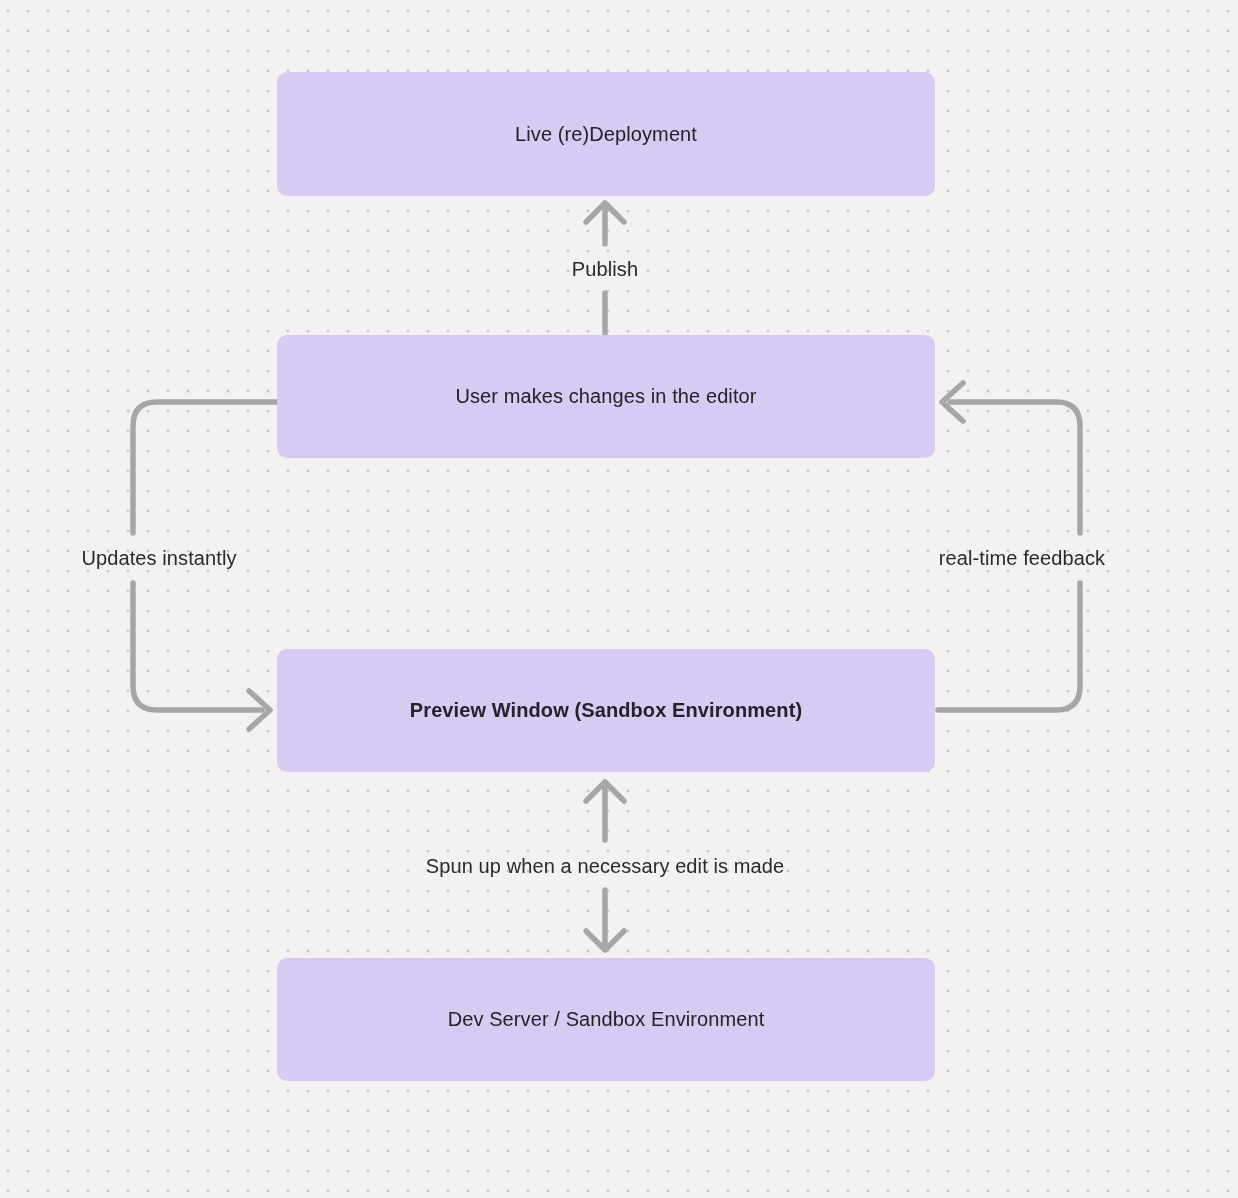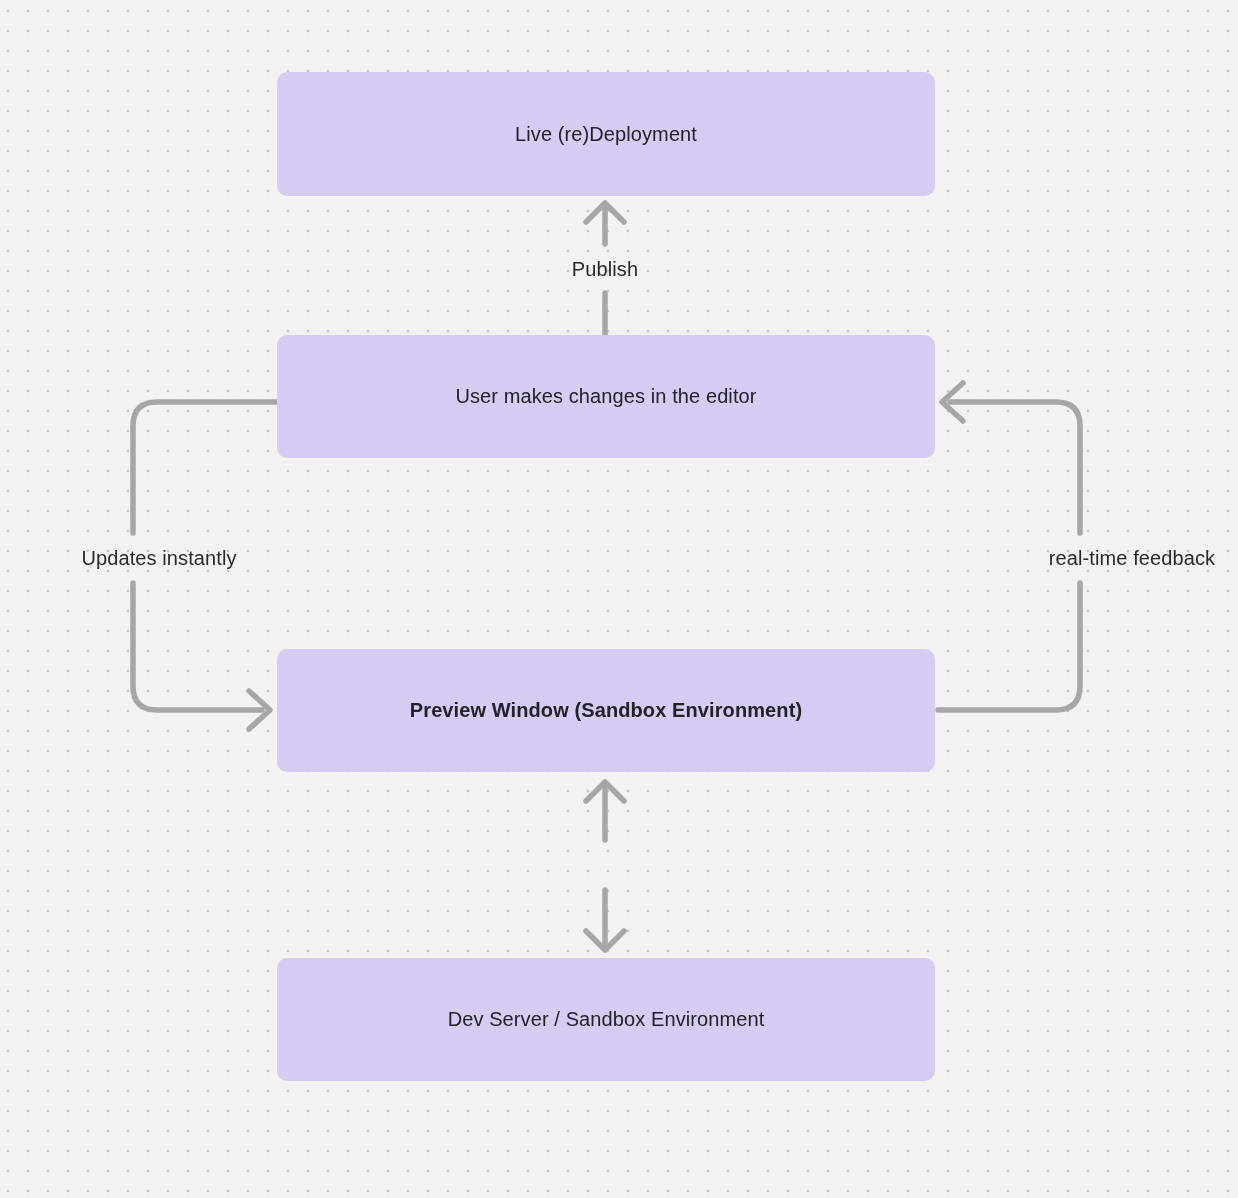--- a/index.html
+++ b/index.html
@@ -46,21 +46,21 @@
   .edge-label{
     position:absolute;
     transform:translate(-50%,-50%);
     color:var(--label-text);
     font-size:20px;
     white-space:nowrap;
     letter-spacing:0.1px;
   }
   .label-publish{left:605px;top:269px;}
   .label-updates{left:133px;top:558px;margin-left:26px;}
-  .label-feedback{left:1132px;top:558px;}
+  .label-feedback{left:1022px;top:558px;}
   .label-spun{left:605px;top:866px;}
 </style>
 </head>
 <body>
 
 <div class="canvas">
 
   <svg class="edges" viewBox="0 0 1238 1198" xmlns="http://www.w3.org/2000/svg">
 
     <g>
@@ -101,14 +101,15 @@
     <span>Preview Window (Sandbox Environment)</span>
   </div>
 
   <div class="node node-dev">
     <span>Dev Server / Sandbox Environment</span>
   </div>
 
   <div class="edge-label label-publish">Publish</div>
   <div class="edge-label label-updates">Updates instantly</div>
   <div class="edge-label label-feedback">real-time feedback</div>
+  <div class="edge-label label-spun">Spun up when a necessary edit is made</div>
 
 </div>
 
 </body></html>

